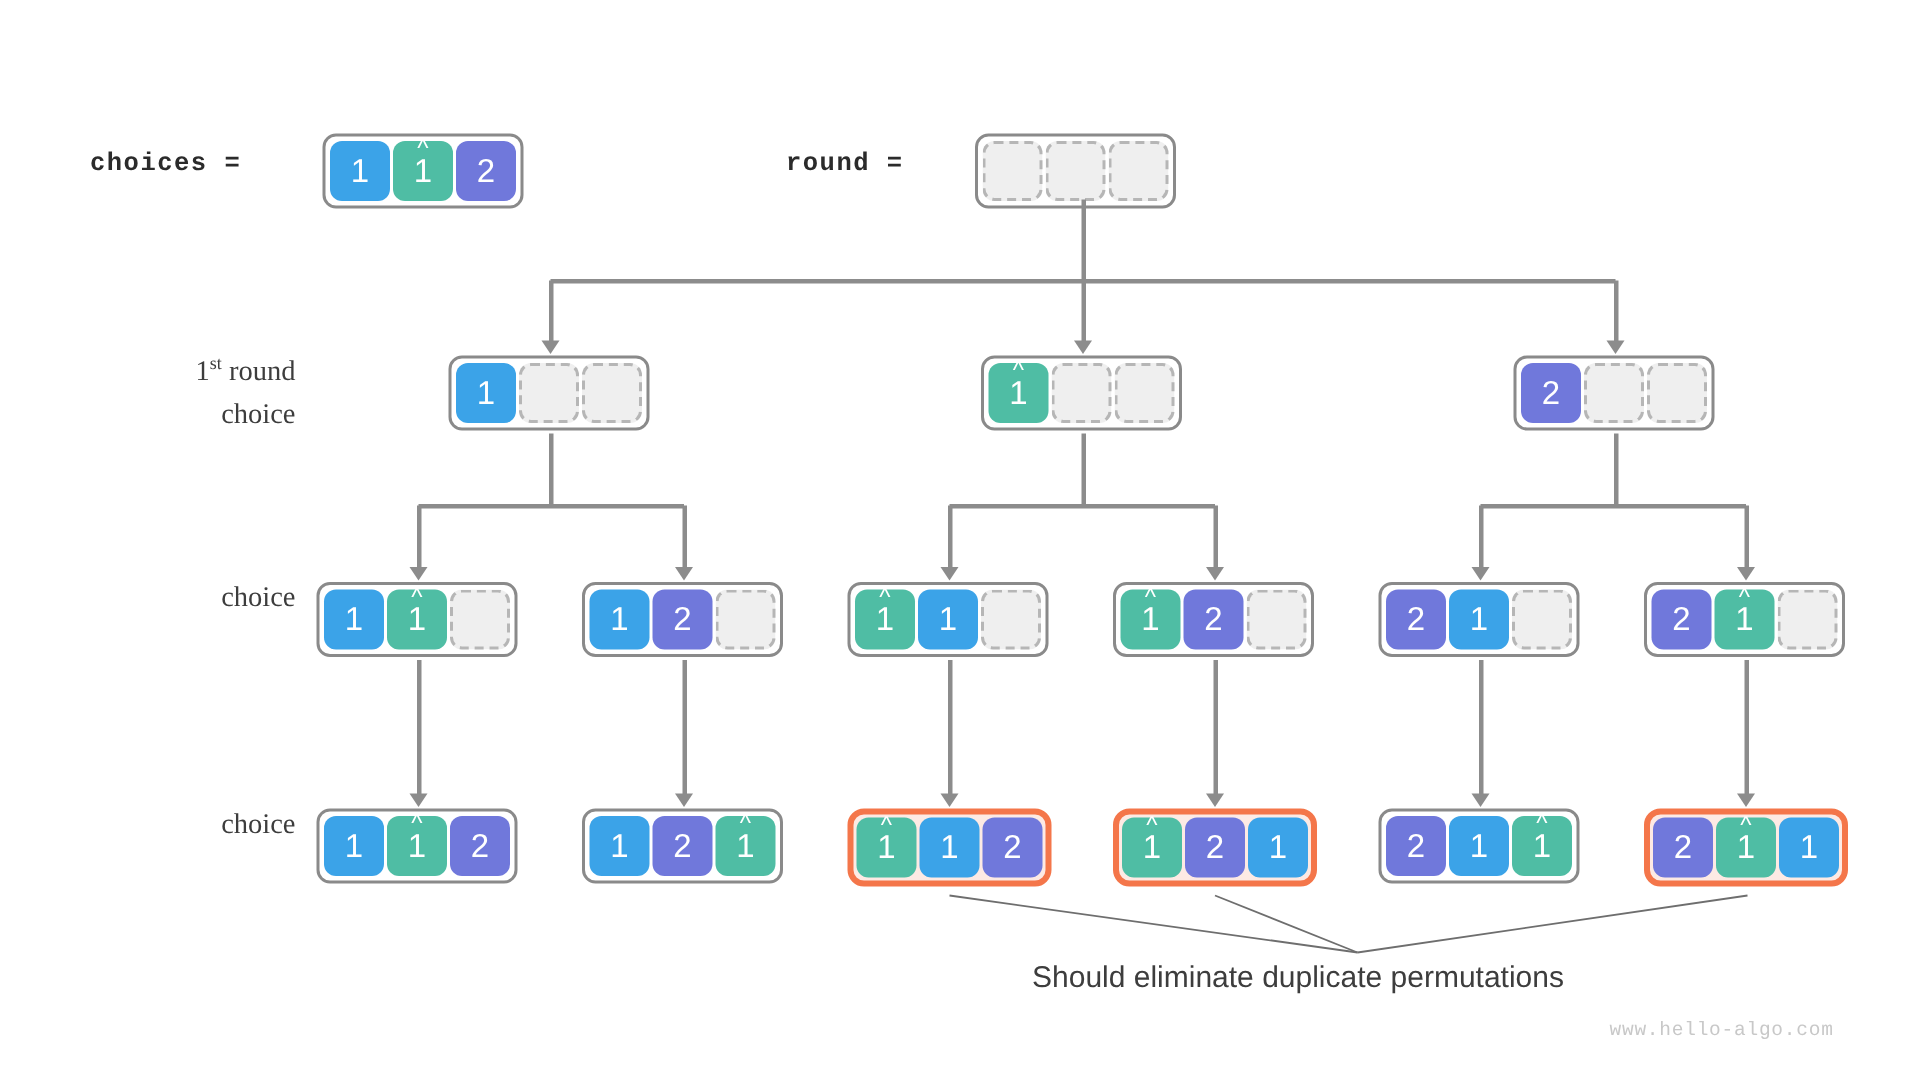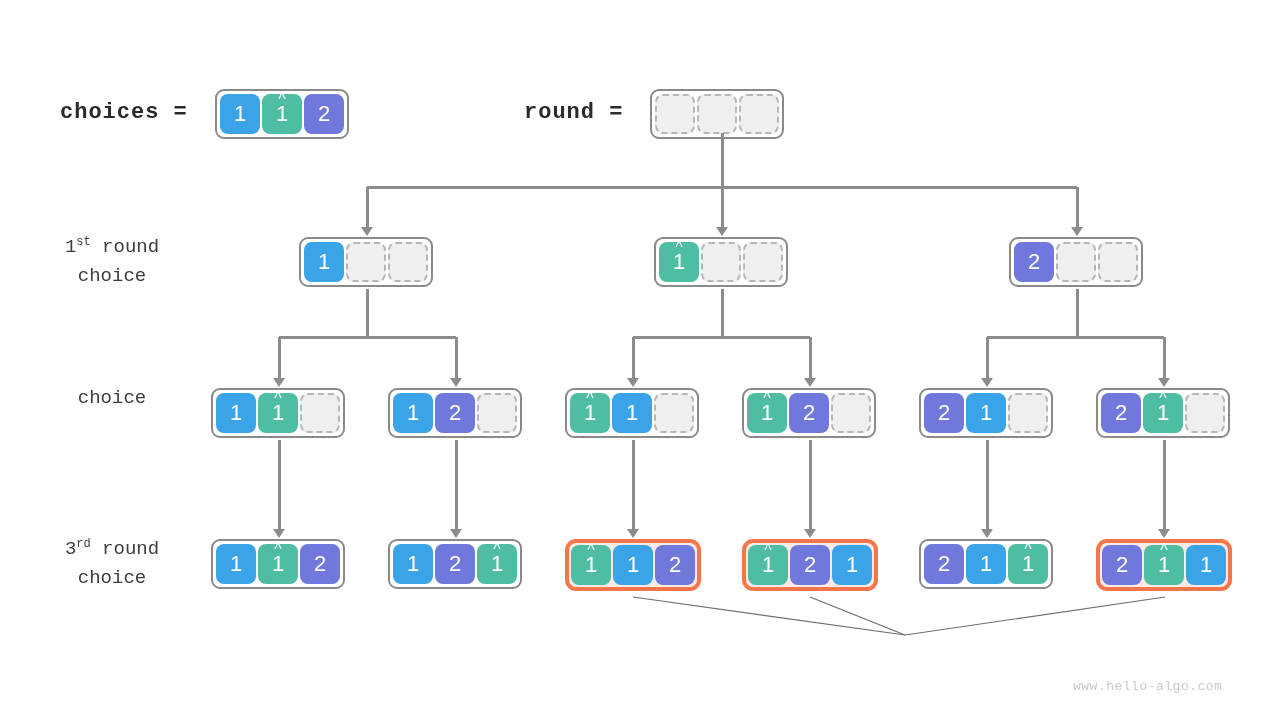--- a/index.html
+++ b/index.html
@@ -14,30 +14,30 @@
     background: #ffffff;
     font-family: "Liberation Sans", sans-serif;
     overflow: hidden;
   }
 
   
   .mono-label {
     position: absolute;
     font-family: "Liberation Mono", monospace;
     font-weight: bold;
-    font-size: 22px;
+    font-size: 17px;
     color: #2b2b2b;
     letter-spacing: 1px;
     white-space: pre;
   }
   .row-label {
     position: absolute;
     width: 170px;
-    text-align: center;
-    font-family: Liberation Mono, monospace;
+    text-align: right;
+    font-family: Liberation Serif, serif;
     font-size: 19px;
     color: #3d3d3d;
     line-height: 29px;
   }
   .row-label sup {
     font-size: 12px;
     vertical-align: super;
     line-height: 0;
   }
   .caption {
@@ -160,21 +160,20 @@
     </div>
 
   <div class="row-label" style="left:27px; top:233px;">
     <div><span>1</span><sup>st</sup><span> round</span></div>
     <div>choice</div>
   </div>
   <div class="row-label" style="left:27px; top:384px;">
     <div>choice</div>
   </div>
   <div class="row-label" style="left:27px; top:535px;">
-    <div><span>3</span><sup>rd</sup><span> round</span></div>
     <div>choice</div>
   </div>
 
   <div id="connectors">
       <div class="vline" style="left: 720.5px; top: 133px; height: 54px;"></div>
       <div class="hline" style="left: 367px; top: 185.5px; width: 710px;"></div>
       <div class="vline" style="left: 365.5px; top: 187px; height: 41px;"></div>
       <div class="arrowhead" style="left: 361px; top: 227px;"></div>
       <div class="vline" style="left: 720.5px; top: 187px; height: 41px;"></div>
       <div class="arrowhead" style="left: 716px; top: 227px;"></div>
@@ -355,15 +354,16 @@
         </div>
       </div>
     </div>
 
   <svg class="callouts" viewBox="0 0 1280 720">
     <polyline points="633,597 905,635 905,635" fill="none" stroke="#6e6e6e" stroke-width="1.2"></polyline>
     <polyline points="810,597 905,635" fill="none" stroke="#6e6e6e" stroke-width="1.2"></polyline>
     <polyline points="1165,597 905,635" fill="none" stroke="#6e6e6e" stroke-width="1.2"></polyline>
   </svg>
 
+  <div class="caption" style="left:688px; top:641px;">Should eliminate duplicate permutations</div>
   <div class="watermark" style="left:1073px; top:679px;">www.hello-algo.com</div>
 
 </div>
 
 </body></html>

